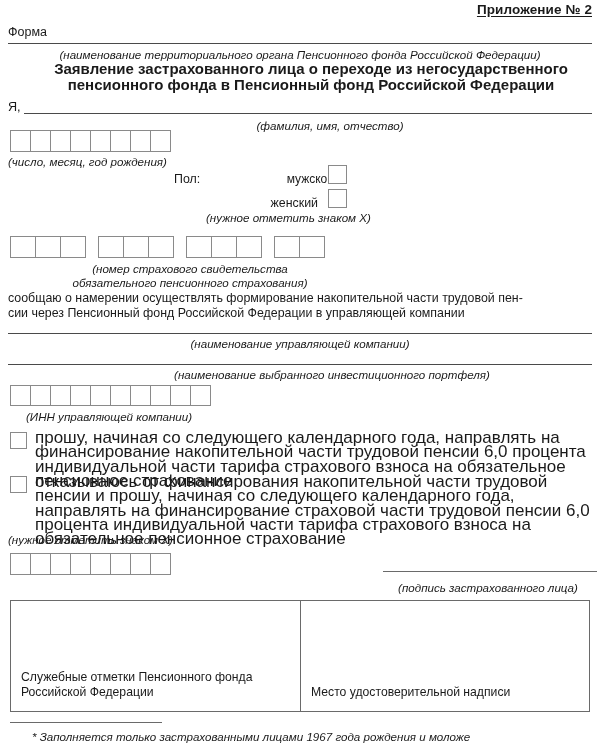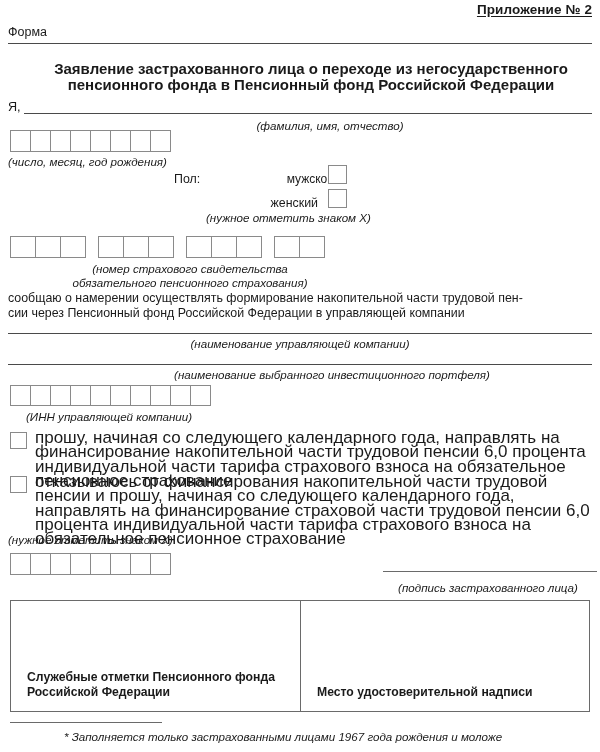--- a/index.html
+++ b/index.html
@@ -102,47 +102,48 @@
   }
   .btable .col {
     position: relative;
     box-sizing: border-box;
     height: 100%;
   }
   .btable .col-left { width: 290px; border-right: 1px solid #6a6a6a; }
   .btable .col-right { flex: 1; }
   .btable .col-text {
     position: absolute;
-    left: 16px; bottom: 12px;
+    left: 10px; bottom: 12px;
     font-size: 12.2px;
     line-height: 14.4px;
     padding-right: 6px;
-    font-weight: bold;
   }
 
   .footnote-rule {
     left: 10px; top: 722px; width: 152px;
   }
   .footnote {
     left: 32px; top: 730px;
     font-style: italic;
     font-size: 11.6px;
     white-space: nowrap;
-    margin-left: 32px;
   }
 </style>
 </head>
 <body>
 
 <div class="page">
 
   <div class="abs appendix">Приложение № 2</div>
   <div class="abs form-label">Форма</div>
 
   <div class="abs rule" style="left:8px; top:43px; width:584px;"></div>
+  <div class="abs" style="left:0; top:45px; width:600px; text-align:center;">
+    <span class="caption">(наименование территориального органа Пенсионного фонда Российской Федерации)</span>
+  </div>
 
   <div class="abs title">
     <span>Заявление застрахованного лица о переходе из негосударственного</span>
     <span>пенсионного фонда в Пенсионный фонд Российской Федерации</span>
   </div>
 
   <div class="abs" style="left:8px; top:100px; font-size:12.6px;">Я,</div>
   <div class="abs rule" style="left:24px; top:113px; width:568px;"></div>
   <div class="abs" style="left:180px; top:116px; width:300px; text-align:center;">
     <span class="caption">(фамилия, имя, отчество)</span>

